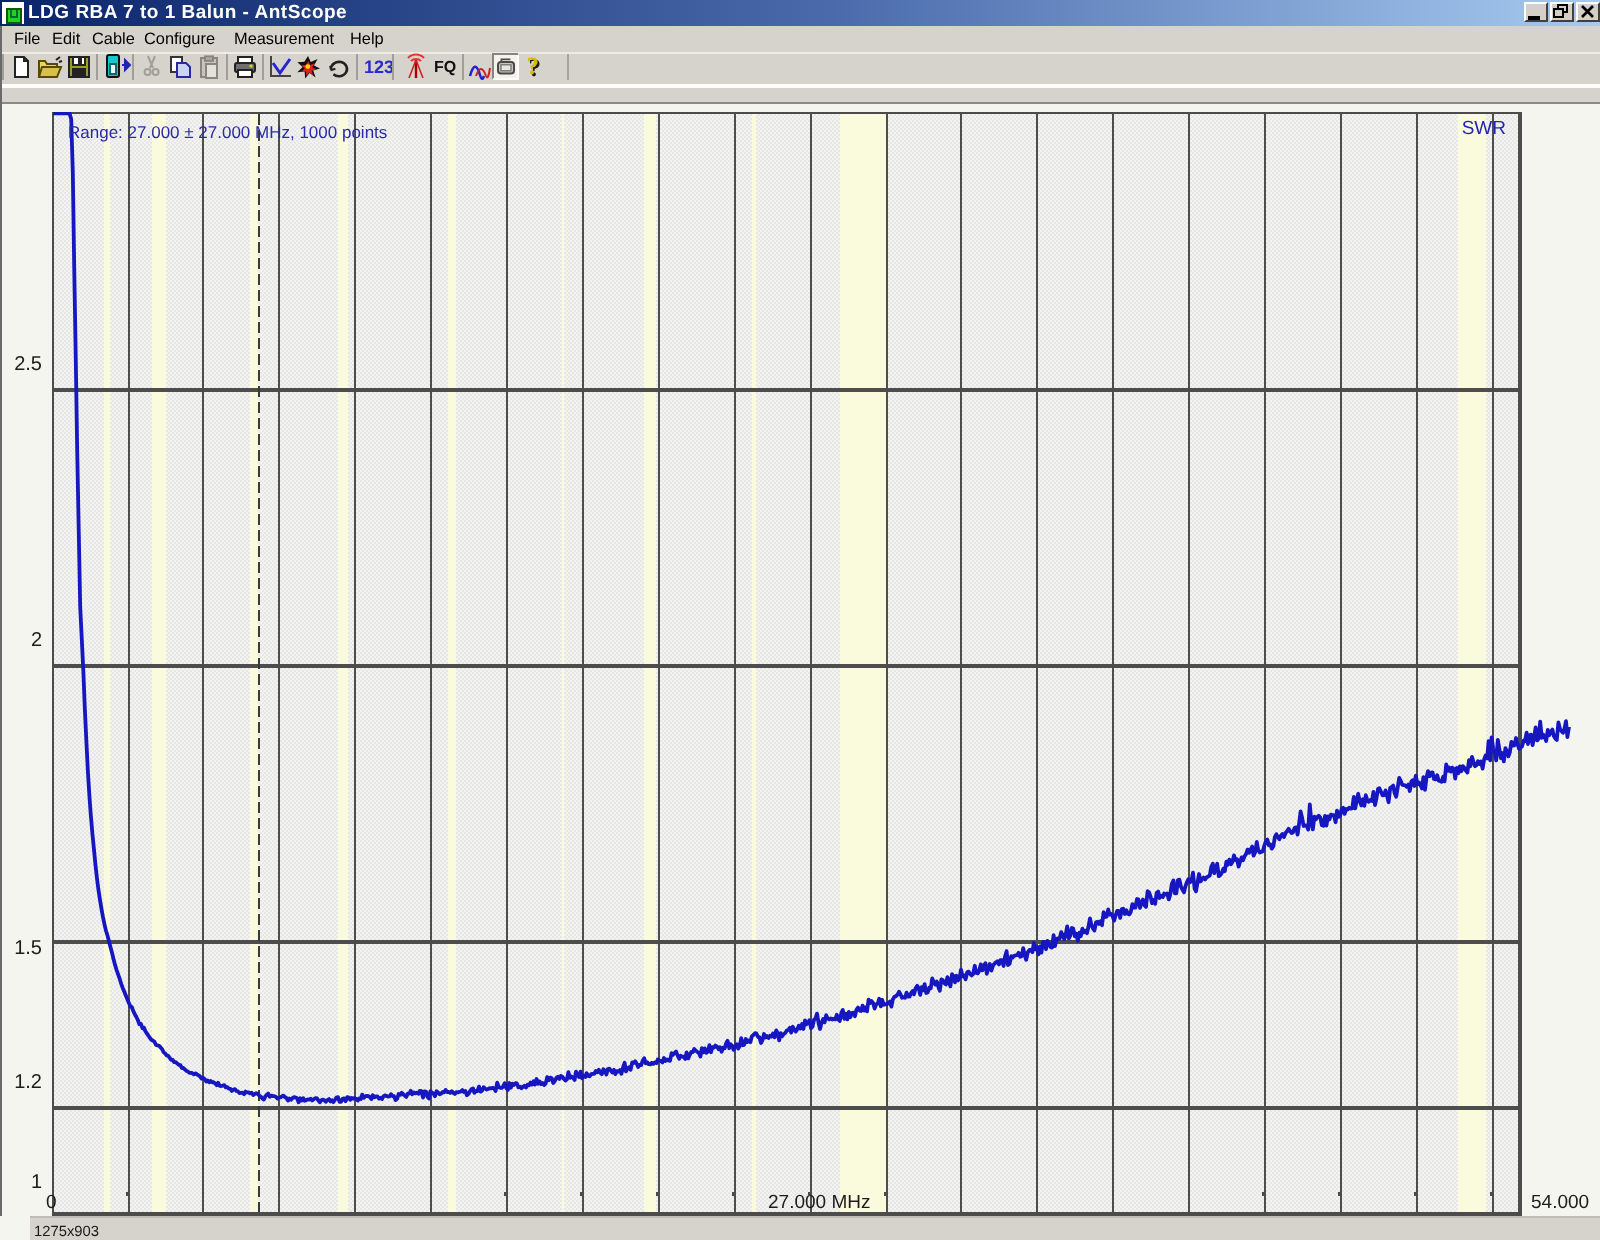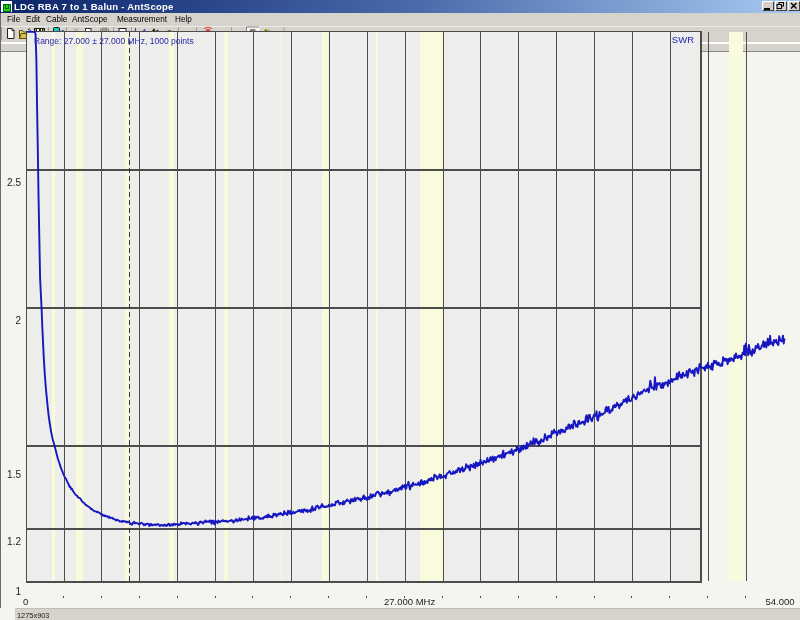--- a/index.html
+++ b/index.html
@@ -10,21 +10,21 @@
 .appicon .g { position:absolute; left:2px; top:3px; width:8px; height:8px; background:#1fd41f; border:1px solid #0a5a0a; }
 .appicon .u { position:absolute; left:4px; top:4px; width:4px; height:4px; border:1px solid #063; border-top:none; }
 .title { position:absolute; left:14px; top:0px; color:#fff; font-size:9.5px; font-weight:bold; line-height:13.5px; letter-spacing:0.25px; }
 .tbtn { position:absolute; top:1px; width:12px; height:10px; background:#d4d0c8;
   border-top:1px solid #fff; border-left:1px solid #fff; border-right:1px solid #404040; border-bottom:1px solid #404040;
   font-size:8px; line-height:8px; text-align:center; color:#000; font-weight:bold; }
 .menubar { position:absolute; left:0; top:13px; width:800px; height:13px; background:#d6d3cc; font-size:8.2px; color:#000; }
 .menubar span { position:absolute; top:2px; }
 .toolbar { position:absolute; left:0; top:26px; width:800px; height:26px; background:#d6d3cc; border-bottom:1px solid #8a8a8a;padding-left:32px; }
 .strip { position:absolute; left:0; top:42px; width:800px; height:2px; background:#fdfdfb; }
-.plot { position:absolute; left:26px; top:31px; width:676px; height:552px;
+.plot { position:absolute; left:26px; top:56px; width:735px; height:552px;
   border:1px solid #4c4c4c; border-right-width:2px; border-bottom-width:2px; background:#e9e9e7;
   background-image:conic-gradient(#f3f3f1 25%,#e7e7e5 0 50%,#f3f3f1 0 75%,#e7e7e5 0);
   background-size:2px 2px; }
 .yb { position:absolute; top:0; height:100%; background:#fafadc; }
 .vl { position:absolute; top:0; width:1px; height:100%; background:#4e4e4e; }
 .hl { position:absolute; left:0; width:100%; height:2px; background:#4d4d4d; }
 .cursor { position:absolute; left:102px; top:0; width:1px; height:100%;
   background:repeating-linear-gradient(to bottom,#383838 0 5.5px,transparent 5.5px 8px); }
 .rangelbl { position:absolute; left:7px; top:4px; color:#2a2aa8; font-size:8.5px; }
 .swrlbl { position:absolute; right:6px; top:2px; color:#2424b0; font-size:9.5px; }
@@ -53,21 +53,21 @@
         <rect x="1" y="2.5" width="4.5" height="4" fill="#d4d0c8" stroke="#000" stroke-width="1"></rect>
       </svg></div>
   <div class="tbtn" style="left:788px;"><svg width="10" height="8">
         <path d="M2 1 L7.5 6.5 M7.5 1 L2 6.5" stroke="#000" stroke-width="1.4"></path>
       </svg></div>
 </div>
 <div class="menubar">
   <span style="left:7px">File</span>
     <span style="left:26px">Edit</span>
     <span style="left:46px">Cable</span>
-  <span style="left:72px">AntScope</span>
+  <span style="left:72px">Configure</span>
     <span style="left:117px">Measurement</span>
     <span style="left:175px">Help</span>
 </div>
 <div class="toolbar">
 <svg class="icons" width="800" height="15" viewBox="0 0 800 15">
 
 <line x1="1.5" y1="1" x2="1.5" y2="14" stroke="#a39f97" stroke-width="1"></line>
 <line x1="0" y1="0.5" x2="800" y2="0.5" stroke="#eeece6" stroke-width="1"></line>
 
 <g transform="translate(7,2)">

